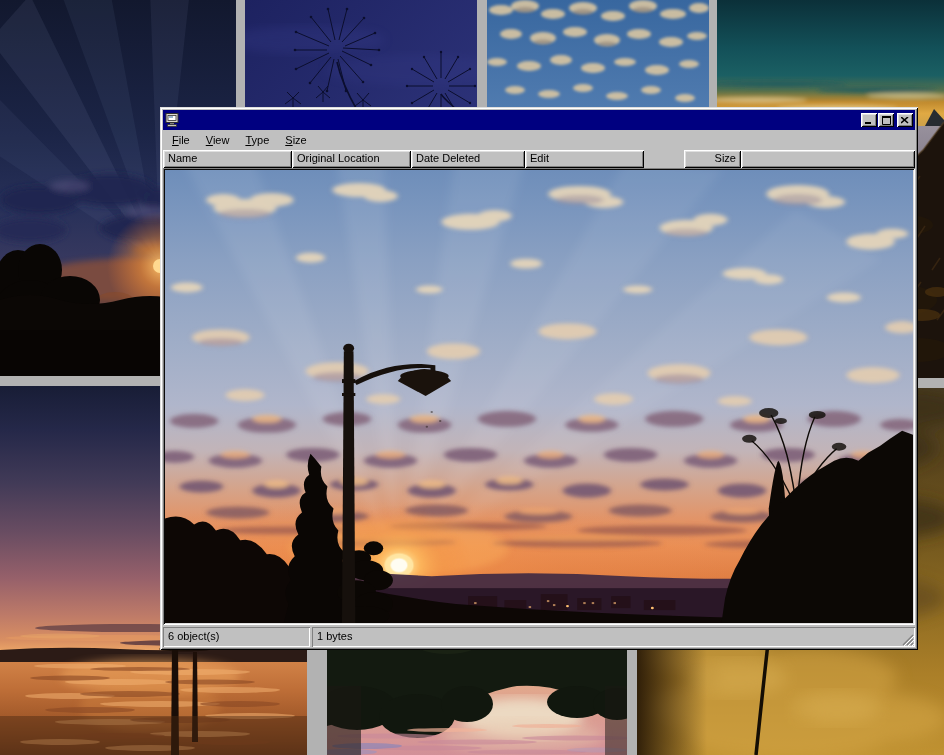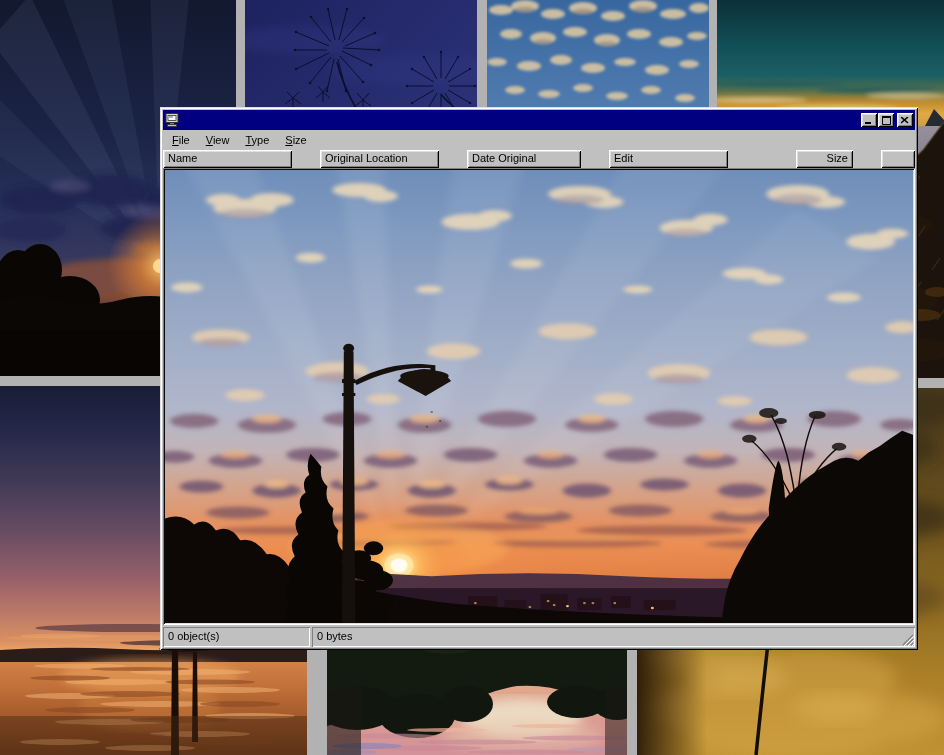--- a/index.html
+++ b/index.html
@@ -31,21 +31,21 @@
     box-shadow: inset 1px 1px 0 #fff, inset -1px -1px 0 #000,
                 inset 2px 2px 0 #dfdfdf, inset -2px -2px 0 #808080;
     display:flex;align-items:center;justify-content:center;
   }
   .tbtn.close{margin-left:3px;}
   .menubar{height:19px;display:flex;align-items:center;padding-left:1px;flex:0 0 auto;margin-top:1px;}
   .menu-item{
     display:inline-block;font-size:11px;color:#000;padding:2px 8px 3px 8px;line-height:13px;
   }
   .menu-item::first-letter{text-decoration:underline;}
-  .headerrow{height:18px;display:flex;flex:0 0 auto;gap:28px;}
+  .headerrow{height:18px;display:flex;flex:0 0 auto;}
   .hcell{
     background:#c0c0c0;box-sizing:border-box;height:18px;
     box-shadow: inset 1px 1px 0 #fff, inset -1px -1px 0 #000,
                 inset 2px 2px 0 #dfdfdf, inset -2px -2px 0 #808080;
     font-size:11px;color:#000;padding:2px 5px;overflow:hidden;white-space:nowrap;
   }
   .hcell.right{text-align:right;margin-left:40px;}
   .listview{
     flex:1 1 auto;min-height:0;
     box-shadow: inset 1px 1px 0 #808080, inset -1px -1px 0 #fff,
@@ -488,21 +488,21 @@
   <div class="menubar">
     <span class="menu-item">File</span>
     <span class="menu-item">View</span>
     <span class="menu-item">Type</span>
     <span class="menu-item">Size</span>
   </div>
 
   <div class="headerrow">
     <div class="hcell" style="width:129px">Name</div>
     <div class="hcell" style="width:119px">Original Location</div>
-    <div class="hcell" style="width:114px">Date Original</div>
+    <div class="hcell" style="width:114px">Date Deleted</div>
     <div class="hcell" style="width:119px">Edit</div>
     <div class="hcell right" style="width:57px">Size</div>
     <div class="hcell" style="flex:1"></div>
   </div>
 
   <div class="listview">
 
     <svg viewBox="0 0 617 455" preserveAspectRatio="none">
       <defs>
         <linearGradient id="pSky" x1="0" y1="0" x2="0" y2="1">
@@ -748,23 +748,23 @@
         <ellipse cx="482" cy="270" rx="6" ry="4"></ellipse>
           <ellipse cx="556" cy="278" rx="6" ry="4"></ellipse>
         <ellipse cx="508" cy="252" rx="5" ry="3"></ellipse>
       </g>
       <path d="M502,455 L498,340 Q503,296 506,292 Q510,298 512,340 L514,455 Z" fill="#0c0805"></path>
       <path d="M459,455 L462,430 Q466,408 474,392 Q482,372 492,356 Q500,344 508,334 L518,322 Q528,310 538,302 L552,292 Q562,286 572,292 L580,284 Q590,278 598,270 L608,262 L617,266 L617,455 Z" fill="#0c0805"></path>
     </svg>
   </div>
 
   <div class="statusrow">
-    <div class="spanel first">0 object(s)</div>
+    <div class="spanel first">6 object(s)</div>
     <div class="spanel second">
-      <span>0 bytes</span>
+      <span>1 bytes</span>
       <svg class="grip" viewBox="0 0 13 13">
         <path d="M12,2 L2,12 M12,6 L6,12 M12,10 L10,12" stroke="#808080" stroke-width="1.3"></path>
         <path d="M13,3 L3,13 M13,7 L7,13 M13,11 L11,13" stroke="#ffffff" stroke-width="1"></path>
       </svg>
     </div>
   </div>
 
 </div>
 
 </body></html>

